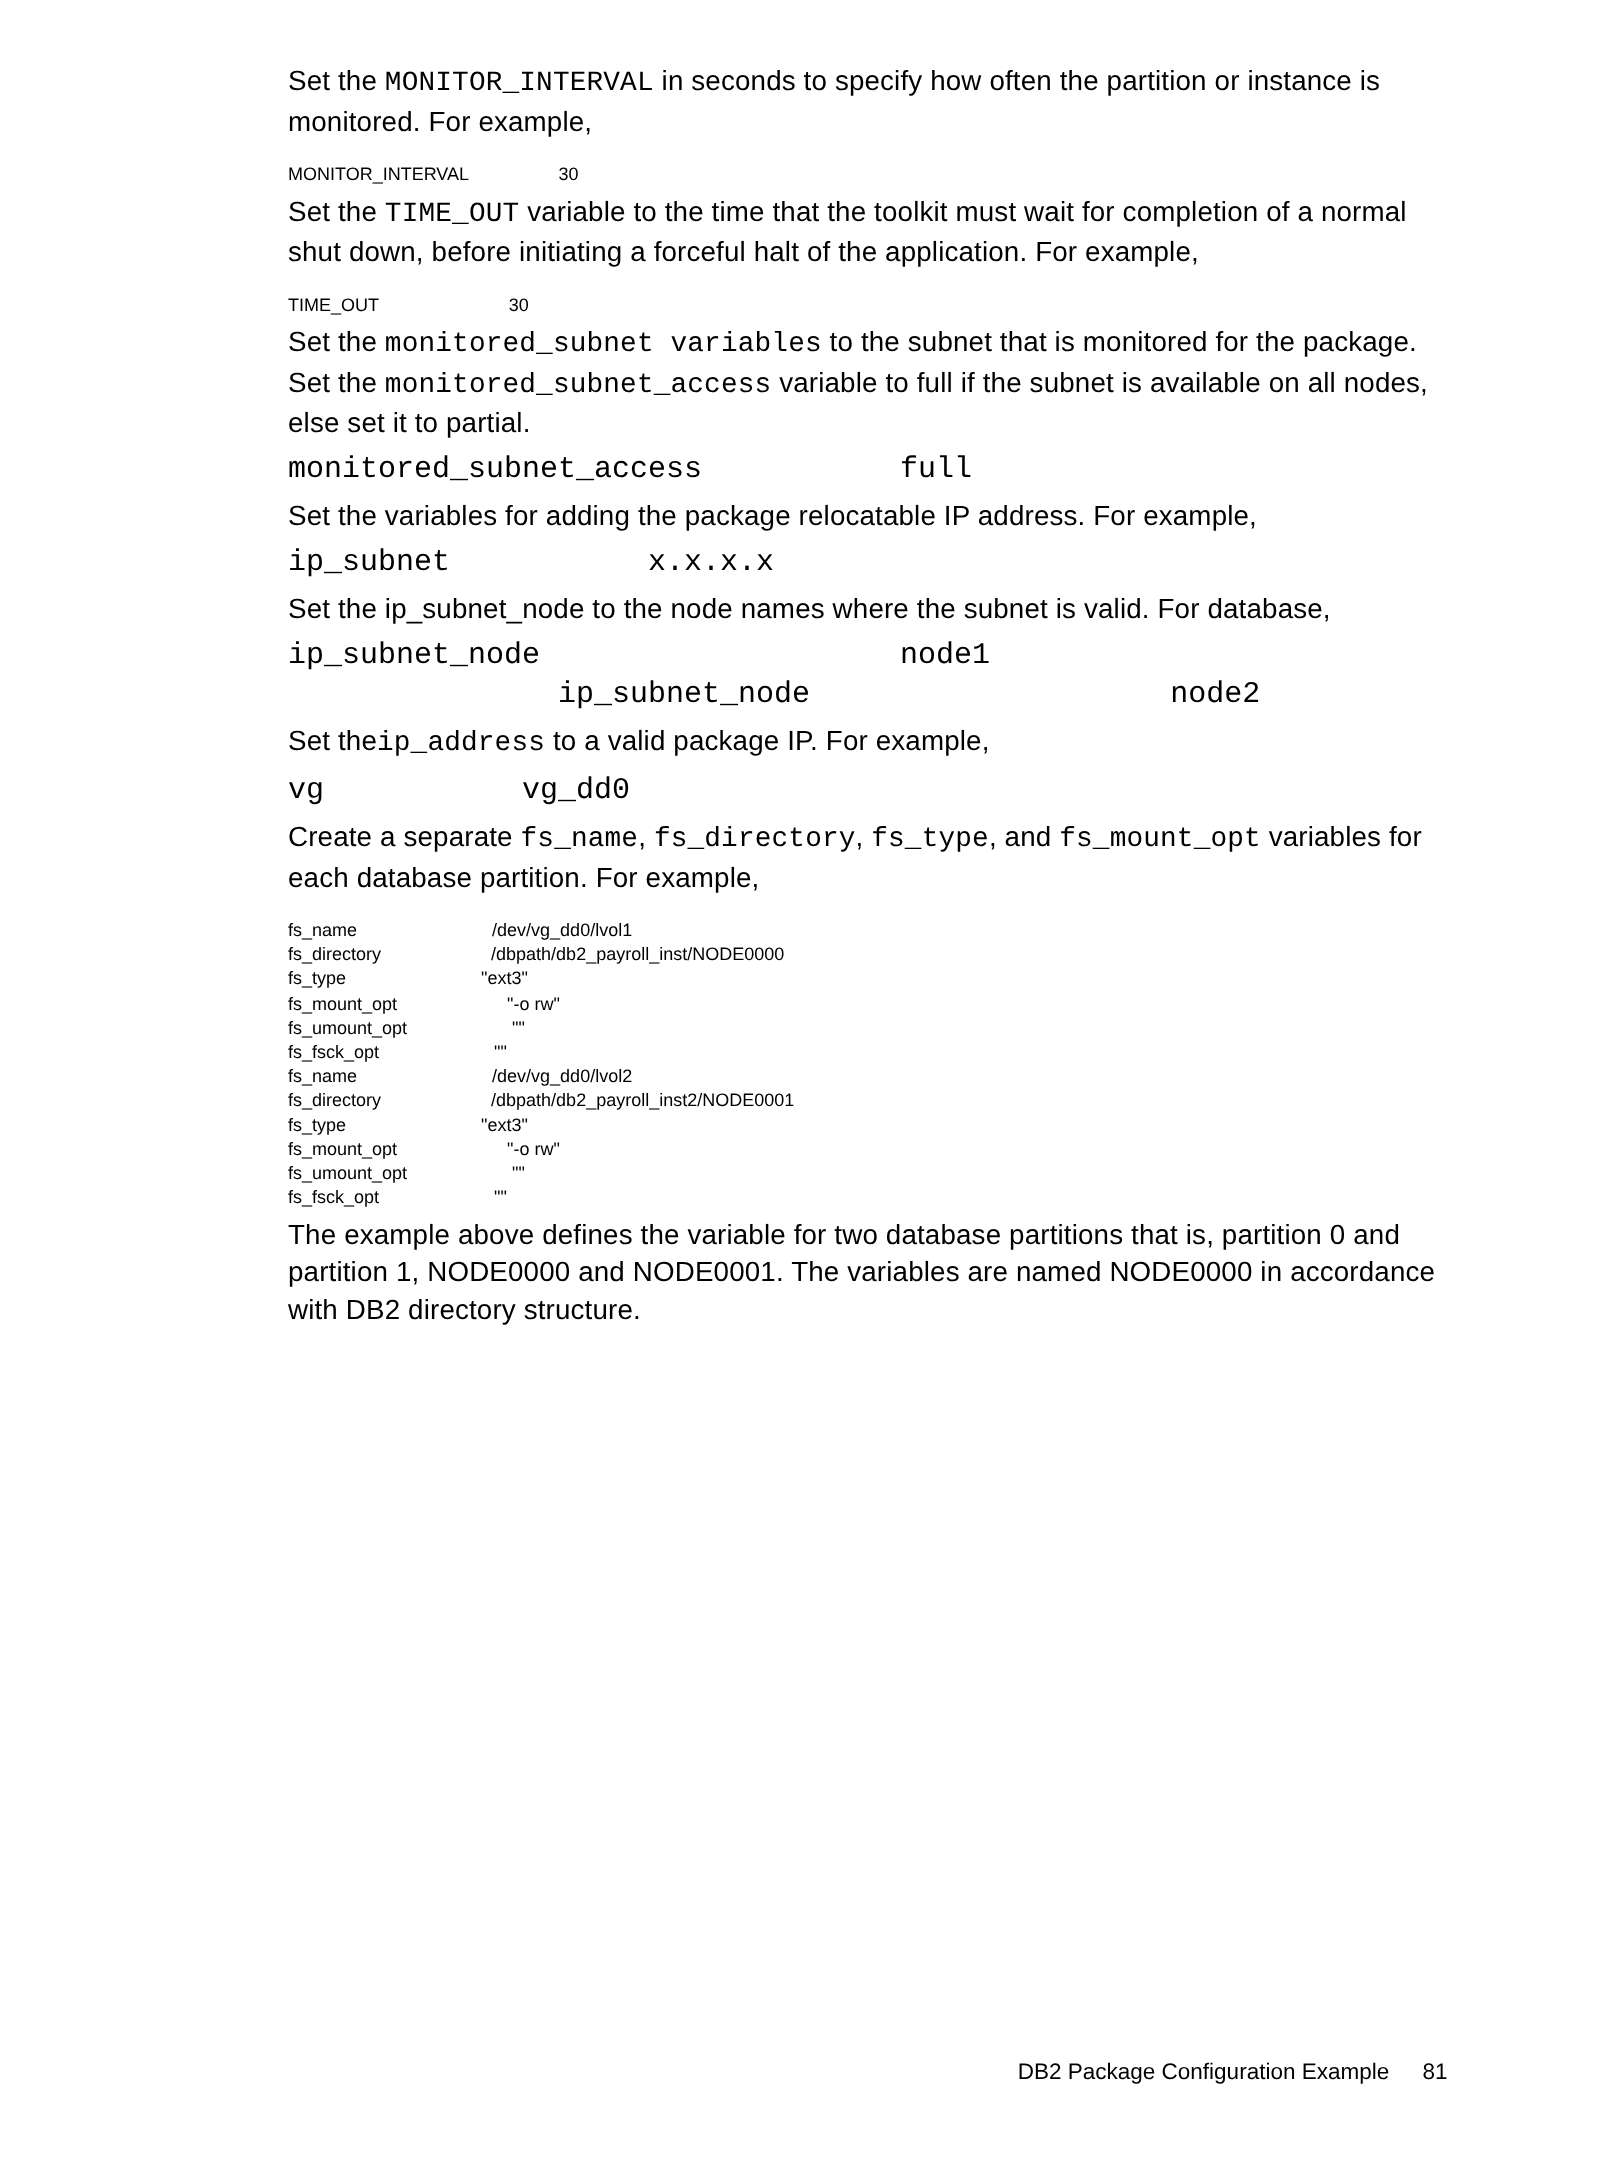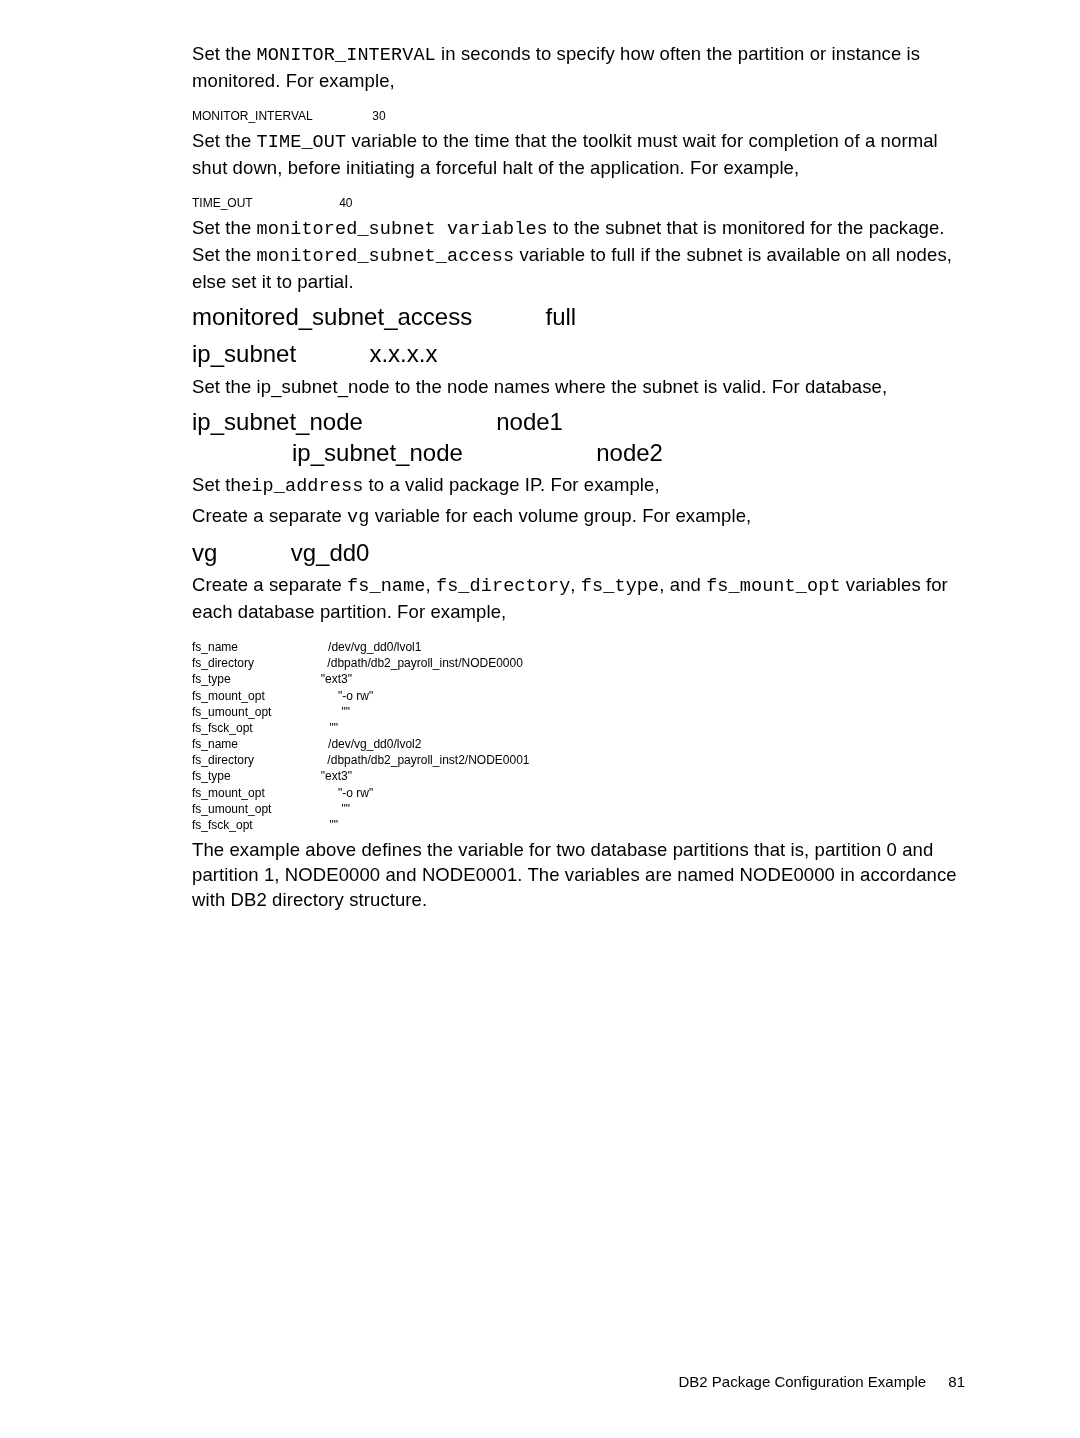--- a/index.html
+++ b/index.html
@@ -32,22 +32,22 @@
     text-align: right;
   }
   .code-block {
     font-family: Liberation Sans, sans-serif;
     font-size: 12px;
     line-height: 1.35;
     white-space: pre;
     margin: 14px 0 5px 0;
   }
   .code-block-tight {
-    font-family: Liberation Sans, sans-serif;
-    font-size: 24px;
+    font-family: Liberation Mono, monospace;
+    font-size: 20px;
     line-height: 1.3;
     white-space: pre;
     margin: 6px 0 5px 0;
   }
   .para {
     margin-top: 4px;
     margin-bottom: 3px;
   }
   .footer {
     position: absolute;
@@ -69,44 +69,42 @@
   <p class="body-text para">
     <span>Set the </span><span class="code-inline">MONITOR_INTERVAL</span><span> in seconds to specify how often the partition or instance is monitored. For example,</span>
   </p>
 
   <div class="code-block">MONITOR_INTERVAL                  30</div>
 
   <p class="body-text para">
     <span>Set the </span><span class="code-inline">TIME_OUT</span><span> variable to the time that the toolkit must wait for completion of a normal shut down, before initiating a forceful halt of the application. For example,</span>
   </p>
 
-  <div class="code-block">TIME_OUT                          40</div>
+  <div class="code-block">TIME_OUT                          30</div>
 
   <p class="body-text para">
     <span>Set the </span><span class="code-inline">monitored_subnet variables</span><span> to the subnet that is monitored for the package. Set the </span><span class="code-inline">monitored_subnet_access</span><span> variable to full if the subnet is available on all nodes, else set it to partial.</span>
   </p>
 
   <div class="code-block-tight">monitored_subnet_access           full</div>
 
+  <p class="body-text para">Set the variables for adding the package relocatable IP address. For example,</p>
 
   <div class="code-block-tight">ip_subnet           x.x.x.x</div>
 
   <p class="body-text para">Set the ip_subnet_node to the node names where the subnet is valid. For database,</p>
 
   <div class="code-block-tight">ip_subnet_node                    node1
                ip_subnet_node                    node2</div>
 
   <p class="body-text para">
     <span>Set the</span><span class="code-inline">ip_address</span><span> to a valid package IP. For example,</span>
   </p>
 
 
-  <p class="body-text para">
-    <span>Create a separate </span><span class="code-inline">vg</span><span> variable for each volume group. For example,</span>
-  </p>
 
   <div class="code-block-tight">vg           vg_dd0</div>
 
   <p class="body-text para">
     <span>Create a separate </span><span class="code-inline">fs_name</span><span>, </span><span class="code-inline">fs_directory</span><span>, </span><span class="code-inline">fs_type</span><span>, and </span><span class="code-inline">fs_mount_opt</span><span> variables for each database partition. For example,</span>
   </p>
 
   <div class="code-block">fs_name                           /dev/vg_dd0/lvol1
 fs_directory                      /dbpath/db2_payroll_inst/NODE0000
 fs_type                           "ext3"

